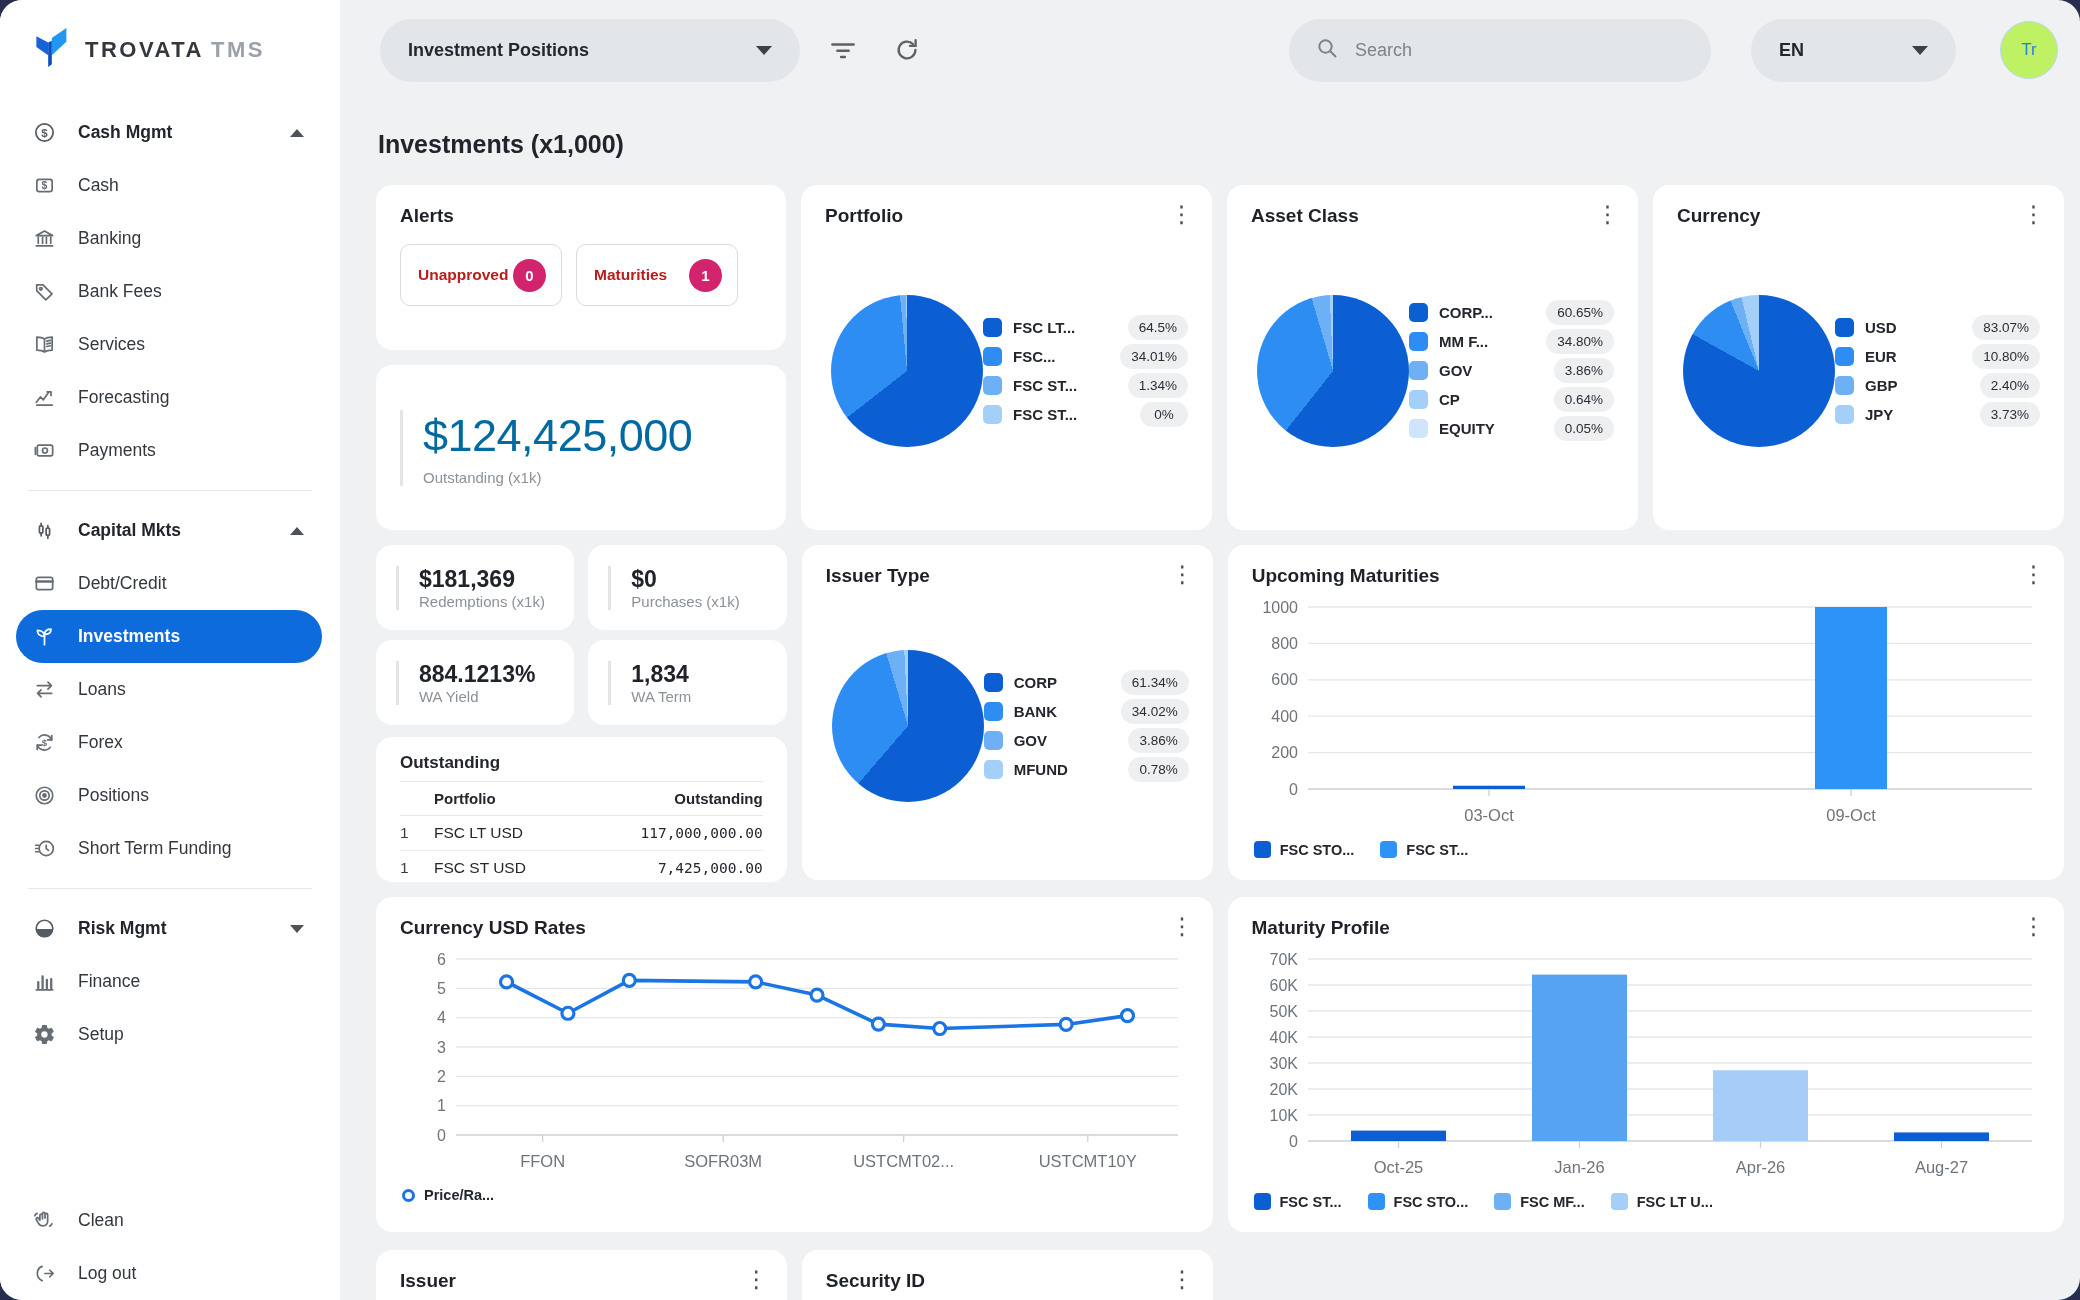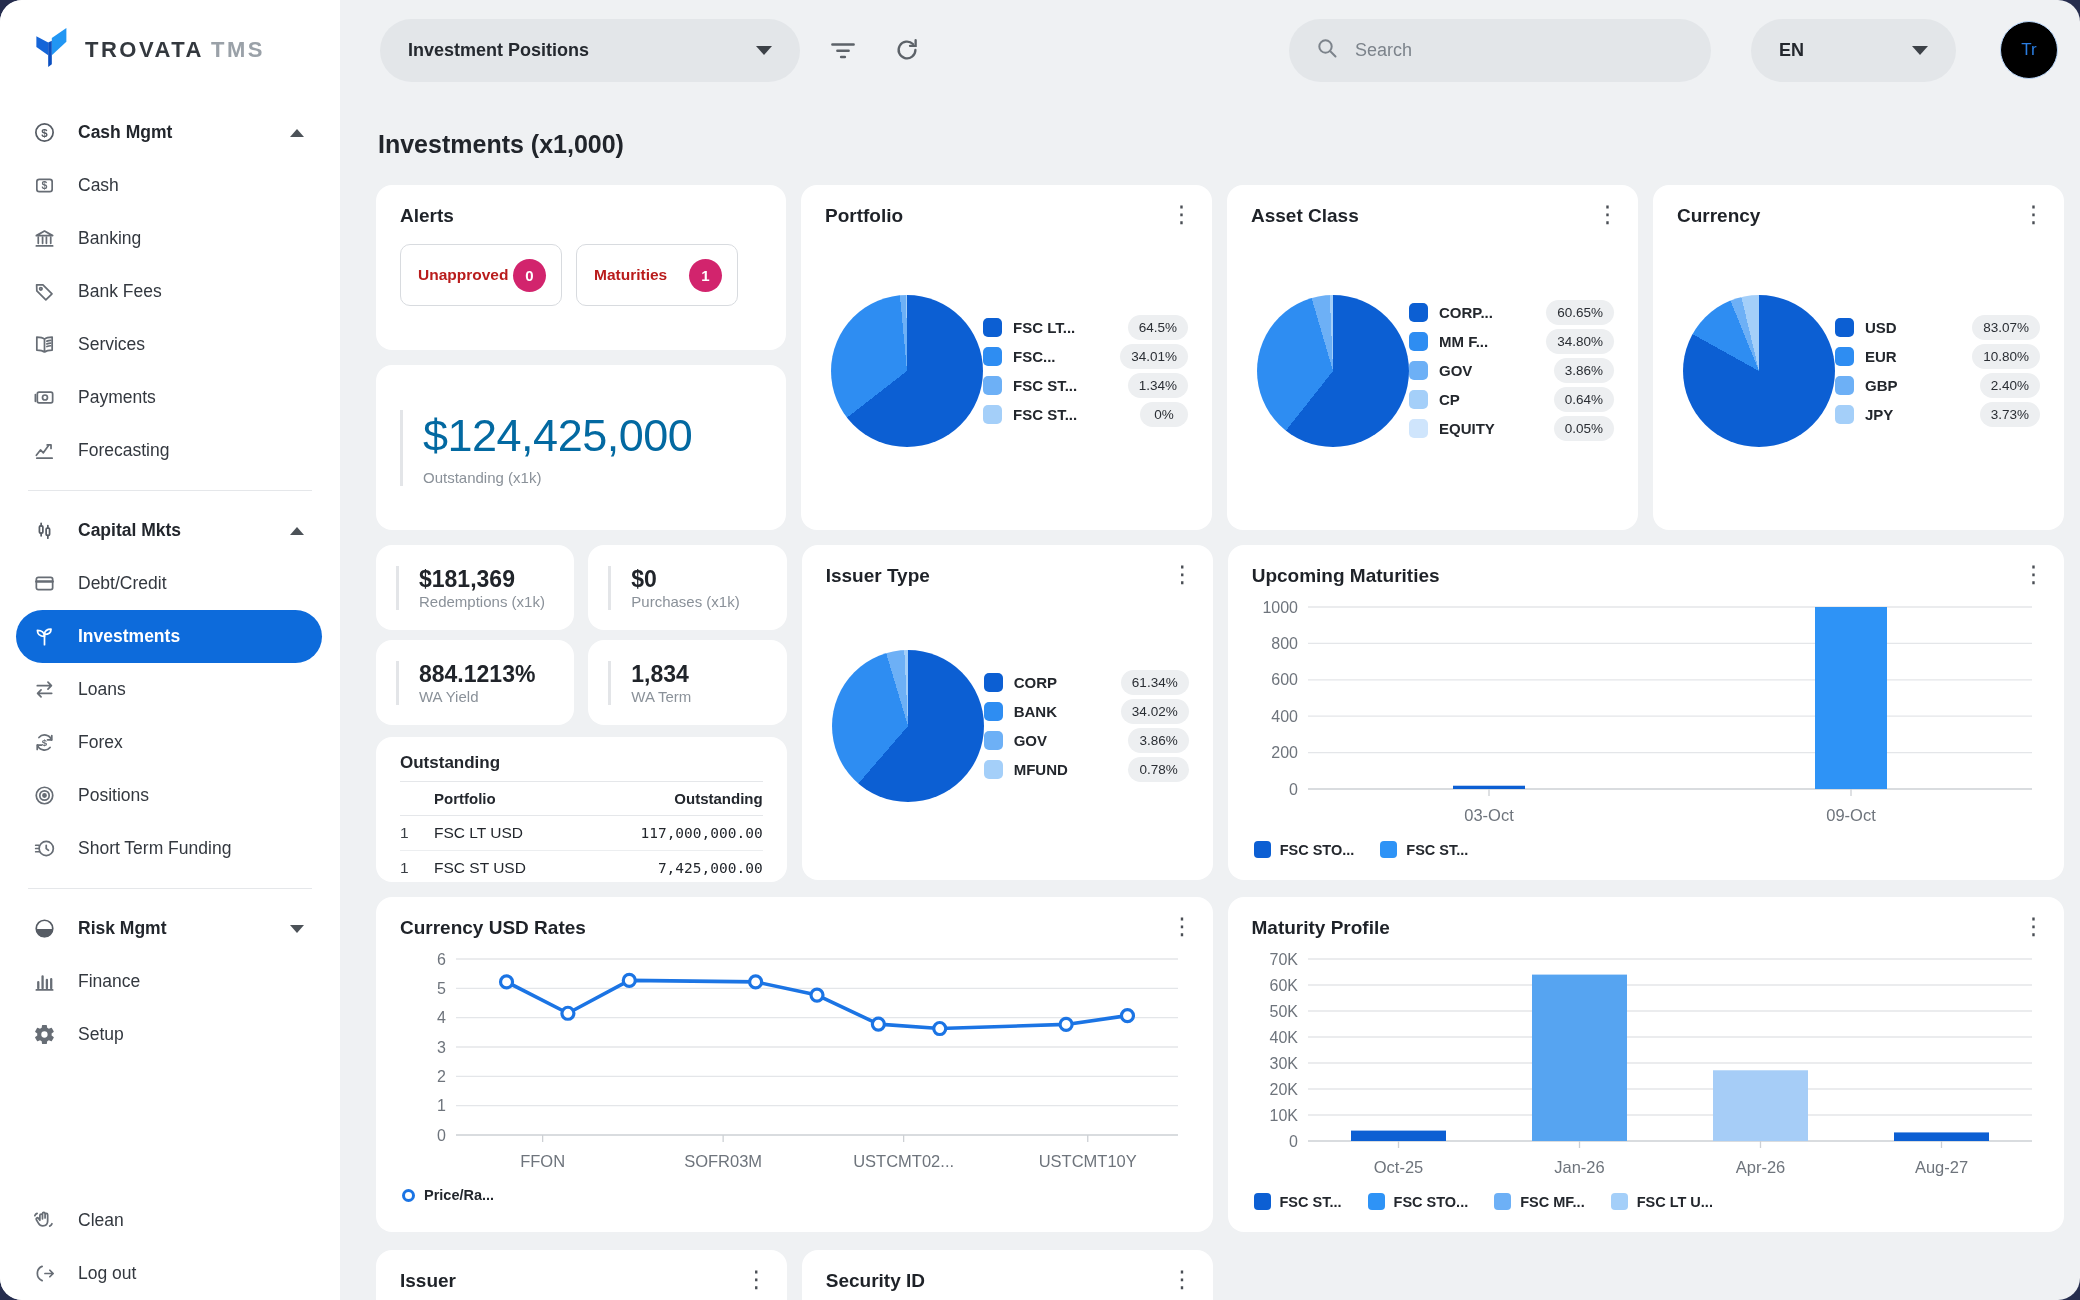--- a/index.html
+++ b/index.html
@@ -37,21 +37,21 @@
   .nav-footer { padding-bottom:0; }
   
   .main { flex:1; display:flex; flex-direction:column; min-width:0; }
   .topbar { height:100px; flex-shrink:0; display:flex; align-items:center; padding:0 22px 0 40px; gap:22px; }
   .pill { background:#e3e6e9; border-radius:32px; height:63px; display:flex; align-items:center; }
   .view-pill { width:420px; padding:0 28px; justify-content:space-between; font-size:18px; font-weight:bold; color:#25292f; cursor:pointer; }
   .caret { width:0; height:0; border-left:8px solid transparent; border-right:8px solid transparent; border-top:9px solid #3c4147; }
   .icon-btn { width:42px; height:42px; display:flex; align-items:center; justify-content:center; color:#5c6268; cursor:pointer; }
   .search-pill { width:422px; margin-left:auto; padding:0 26px; gap:16px; color:#7c838b; font-size:18px; cursor:text; }
   .lang-pill { width:205px; margin-left:18px; padding:0 28px; justify-content:space-between; font-size:18px; font-weight:bold; cursor:pointer; }
-  .avatar { width:58px; height:58px; margin-left:22px; border-radius:50%; background:#000000; border:1px solid #b9d6f9;
+  .avatar { width:58px; height:58px; margin-left:22px; border-radius:50%; background:#bef264; border:1px solid #b9d6f9;
     color:#2a7de1; display:flex; align-items:center; justify-content:center; font-size:17px; cursor:pointer; flex-shrink:0; }
   
   .content { flex:1; padding:18px 16px 0 36px; overflow:hidden; }
   .page-title { font-size:25px; font-weight:bold; color:#21252b; margin:12px 0 26px 2px; }
   .grid4 { display:grid; grid-template-columns:repeat(4,1fr); gap:15px; }
   .grid2 { display:grid; grid-template-columns:repeat(2,1fr); gap:15px; }
   .mt { margin-top:15px; }
   .card { background:#ffffff; border-radius:16px; padding:20px 24px; }
   .card-head { display:flex; justify-content:space-between; align-items:flex-start; }
   .card-title { font-size:19px; font-weight:bold; color:#1e2228; }
@@ -165,36 +165,36 @@
             <svg width="23" height="23" viewBox="0 0 24 24" fill="none" stroke="currentColor" stroke-width="1.8" stroke-linecap="round" stroke-linejoin="round">
               <path d="M12 6.3C10 4.6 7.6 4.2 4 4.2v13.6c3.6 0 6 .4 8 2 2-1.6 4.4-2 8-2V4.2c-3.6 0-6 .4-8 2.1v13.5"></path>
               <path d="M14.5 8.5c1.5-.6 3-.8 4-.8M14.5 11.3c1.5-.6 3-.8 4-.8M14.5 14.1c1.5-.6 3-.8 4-.8"></path>
             </svg>
           </span>
           <span>Services</span>
         </div>
         <div class="nav-item">
           <span class="icon">
             <svg width="23" height="23" viewBox="0 0 24 24" fill="none" stroke="currentColor" stroke-width="1.8" stroke-linecap="round" stroke-linejoin="round">
+              <path d="M3.5 17l4.3-5.6 3 3 5.2-7.4"></path>
+              <path d="M14.8 6.2h4v3.6"></path>
+              <path d="M4 20h16"></path>
+            </svg>
+          </span>
+          <span>Forecasting</span>
+        </div>
+        <div class="nav-item">
+          <span class="icon">
+            <svg width="23" height="23" viewBox="0 0 24 24" fill="none" stroke="currentColor" stroke-width="1.8" stroke-linecap="round" stroke-linejoin="round">
               <rect x="4.5" y="6.5" width="16" height="11" rx="1.8"></rect>
               <circle cx="12.5" cy="12" r="2.6"></circle>
               <path d="M2.5 9v7"></path>
             </svg>
           </span>
           <span>Payments</span>
-        </div>
-        <div class="nav-item">
-          <span class="icon">
-            <svg width="23" height="23" viewBox="0 0 24 24" fill="none" stroke="currentColor" stroke-width="1.8" stroke-linecap="round" stroke-linejoin="round">
-              <path d="M3.5 17l4.3-5.6 3 3 5.2-7.4"></path>
-              <path d="M14.8 6.2h4v3.6"></path>
-              <path d="M4 20h16"></path>
-            </svg>
-          </span>
-          <span>Forecasting</span>
         </div>
         <div class="divider"></div>
         <div class="nav-item header">
           <span class="icon">
             <svg width="23" height="23" viewBox="0 0 24 24" fill="none" stroke="currentColor" stroke-width="1.8" stroke-linecap="round" stroke-linejoin="round">
               <path d="M8.5 4.5v2.7M8.5 14.8v2.7"></path>
               <rect x="6.7" y="7.2" width="3.6" height="7.6" rx="1.2"></rect>
               <path d="M15.5 6.8v2.7M15.5 17.1v2.9"></path>
               <rect x="13.7" y="9.5" width="3.6" height="7.6" rx="1.2"></rect>
             </svg>

